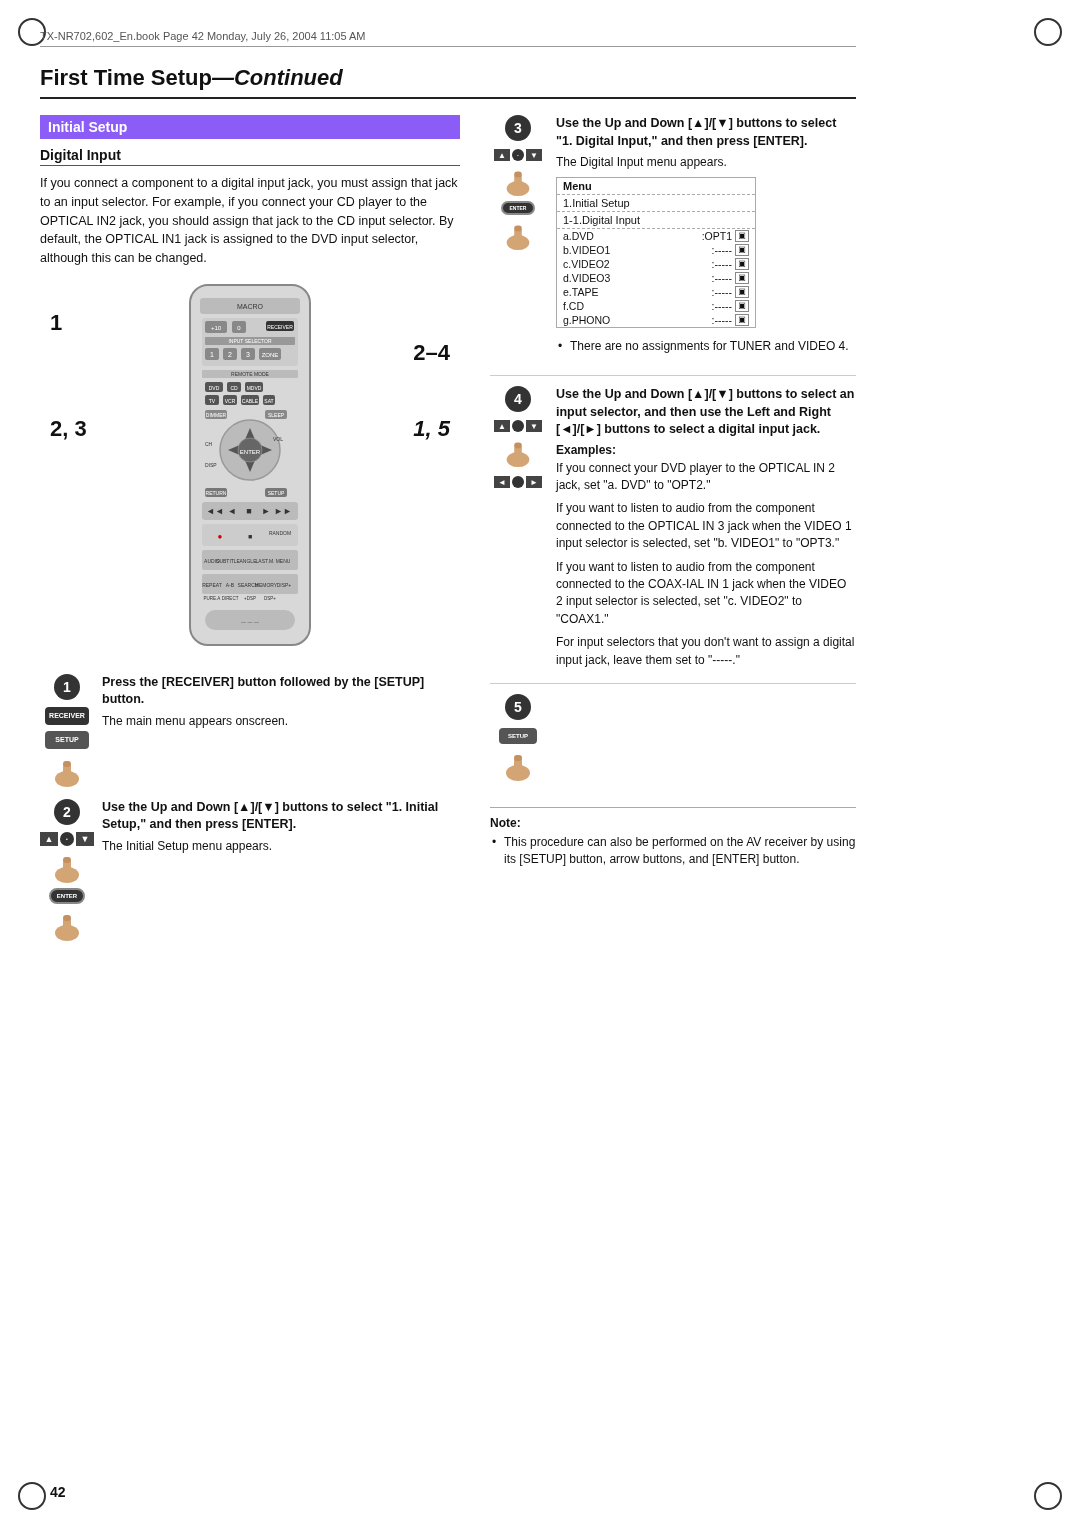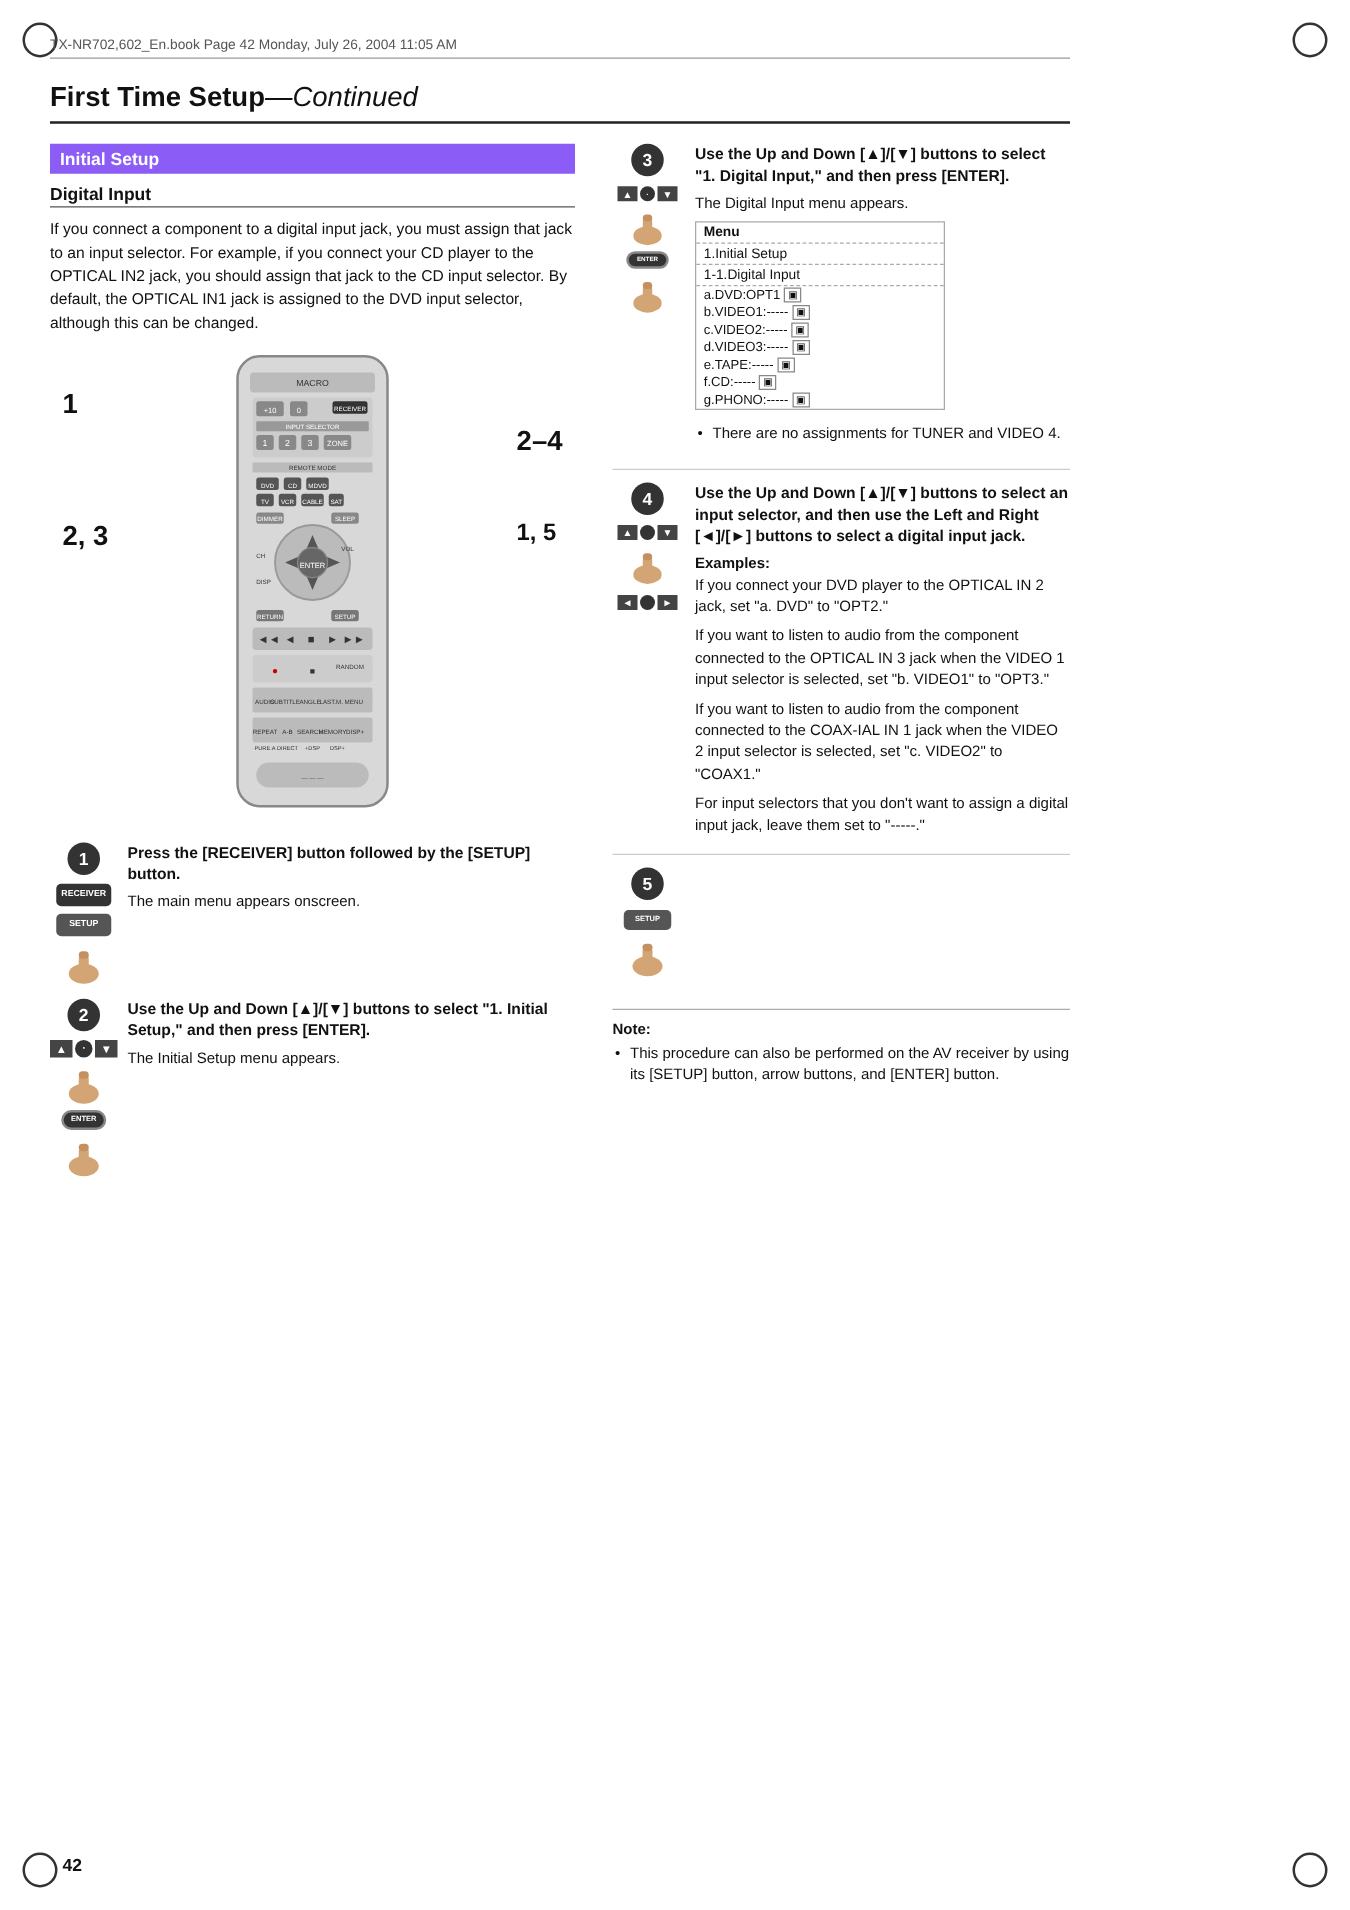--- a/index.html
+++ b/index.html
@@ -47,21 +47,21 @@
     
     .page-title {
       font-size: 22px;
       font-weight: bold;
       margin-bottom: 16px;
       border-bottom: 2px solid #222;
       padding-bottom: 6px;
     }
     .page-title em {
       font-style: italic;
-      font-weight: normal;
+      font-weight: bold;
     }
 
     
     .two-col {
       display: flex;
       gap: 30px;
     }
     .left-col {
       width: 420px;
       flex-shrink: 0;
@@ -149,21 +149,21 @@
       padding: 2px 6px;
       border-bottom: 1px dashed #aaa;
       font-weight: bold;
     }
     .menu-table-section {
       padding: 2px 6px;
       border-bottom: 1px dashed #aaa;
     }
     .menu-table-row {
       display: flex;
-      justify-content: flex-start;
+      justify-content: space-between;
       padding: 1px 6px;
       font-size: 10.5px;
     }
     .menu-table-row .row-val {
       display: flex;
       align-items: center;
       gap: 3px;
     }
     .opt-box {
       width: 14px;
@@ -294,21 +294,21 @@
 
       <div class="remote-illus">
 
         <div style="position:absolute; left:10px; top:30px; display:flex; flex-direction:column; gap:80px; font-size:22px; font-weight:bold;">
           <span style="font-size:22px; font-weight:900;">1</span>
           <span style="font-size:22px; font-weight:900;">2, 3</span>
         </div>
 
         <div style="position:absolute; right:10px; top:60px; display:flex; flex-direction:column; gap:50px;">
           <span style="font-size:22px; font-weight:900;">2–4</span>
-          <span style="font-size:19px; font-weight:900;">1, 5</span>
+          <span style="font-size:22px; font-weight:900;font-style:italic;">1, 5</span>
         </div>
 
         <svg width="200" height="380" viewBox="0 0 200 380">
 
           <rect x="40" y="5" width="120" height="360" rx="18" ry="18" fill="#d8d8d8" stroke="#888" stroke-width="2"></rect>
 
           <rect x="50" y="18" width="100" height="16" rx="3" fill="#bbb"></rect>
           <text x="100" y="29" text-anchor="middle" font-size="7" fill="#333">MACRO</text>
 
           <rect x="52" y="38" width="96" height="48" rx="3" fill="#ccc"></rect>

